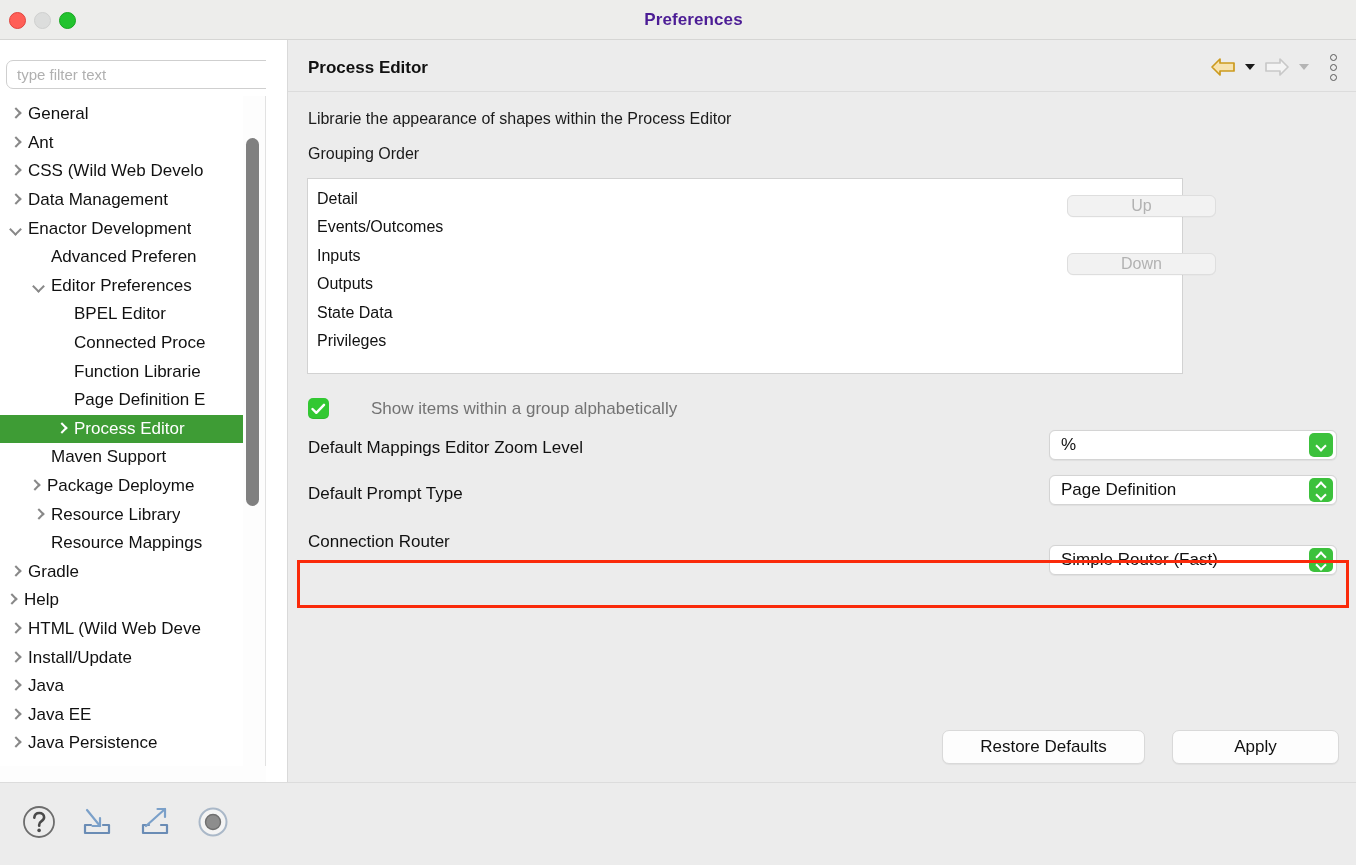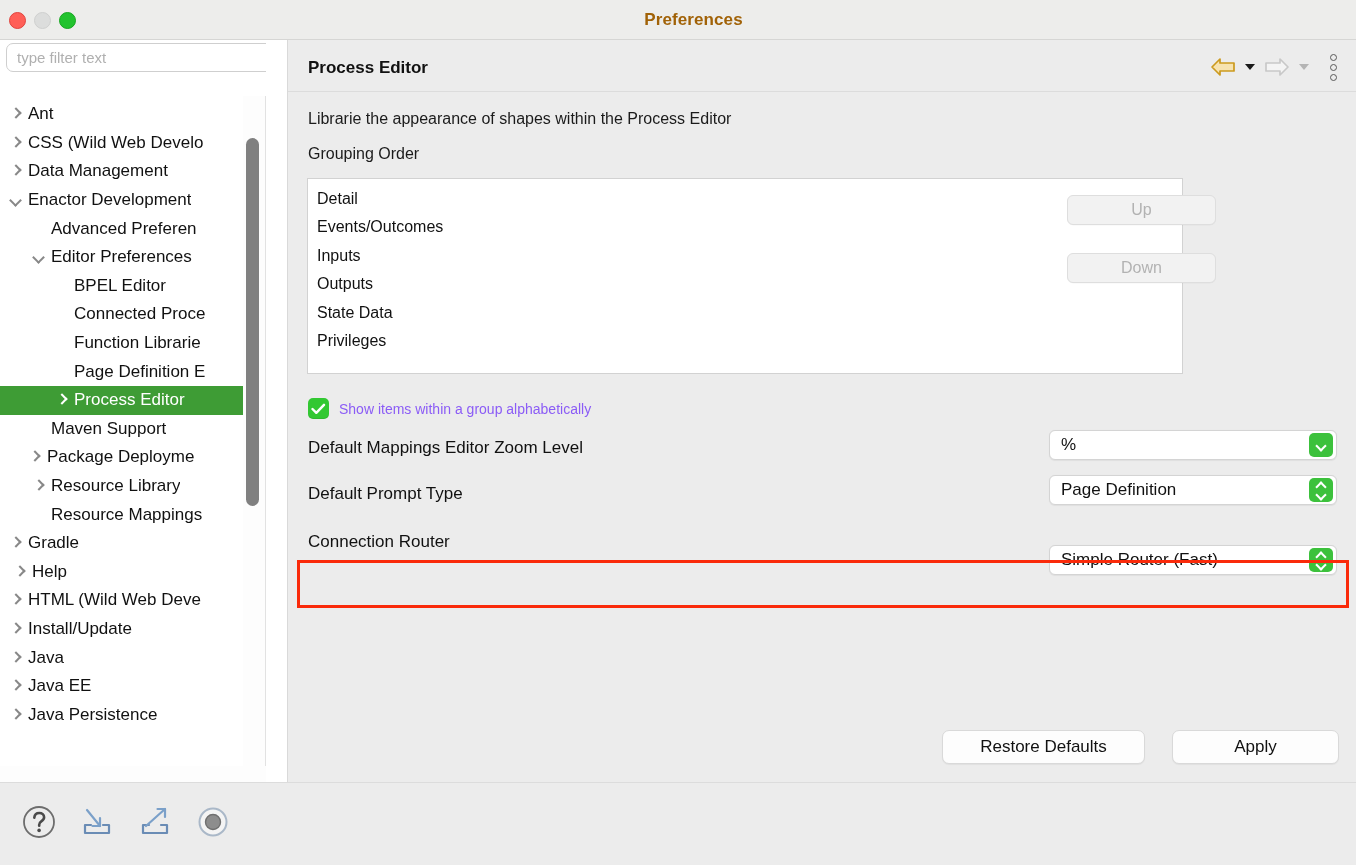--- a/index.html
+++ b/index.html
@@ -27,32 +27,32 @@
   .traffic {
     position: absolute; left: 9px; top: 12px;
     display: flex; gap: 8px; align-items: center;
   }
   .tl { width: 17px; height: 17px; border-radius: 50%; display: block; }
   .tl.red    { background: #ff5f57; border: 1px solid #e0443e; }
   .tl.yellow { background: #dcdddc; border: 1px solid #cfd0cf; }
   .tl.green  { background: #22c32e; border: 1px solid #17a721; }
   .title-text {
     width: 100%; text-align: center;
-    font-size: 17px; font-weight: bold; color: #a16207;
+    font-size: 17px; font-weight: bold; color: #4c1d95;
     letter-spacing: 0.1px;
     margin-left: 31px;
   }
 
   
   .sidebar {
     position: absolute; left: 0; top: 40px; width: 287px; height: 742px;
     background: #ffffff;
   }
   .filter-wrap {
-    position: absolute; left: 6px; top: 3px; width: 291px; height: 29px;
+    position: absolute; left: 6px; top: 20px; width: 291px; height: 29px;
   }
   .filter-input {
     width: 100%; height: 100%;
     border: 1px solid #cfcfcf; border-radius: 7px;
     background: #fff;
     font-size: 15px; color: #222;
     padding: 0 10px;
     outline: none;
     font-family: "Liberation Sans", sans-serif;
   }
@@ -189,21 +189,21 @@
   }
   .list-item {
     height: 28.4px; line-height: 28.4px;
     padding-left: 9px;
     font-size: 16px; color: #111;
     white-space: nowrap;
   }
 
   .side-btn {
     position: absolute; left: 779px;
-    width: 149px; height: 30px;
+    width: 149px; height: 22px;
     background: #f2f2f2;
     border: 1px solid #dedede;
     border-radius: 6px;
     font-size: 16px; color: #b2b2b2;
     display: flex; align-items: center; justify-content: center;
     box-shadow: 0 0.5px 0.5px rgba(0,0,0,0.04);
   }
   #btn-up   { top: 103px; }
   #btn-down { top: 161px; }
 
@@ -211,21 +211,21 @@
     position: absolute; left: 20px; top: 306px;
     display: flex; align-items: center; gap: 10px;
   }
   .checkbox {
     width: 21px; height: 21px; border-radius: 5px;
     background: #32c832;
     display: flex; align-items: center; justify-content: center;
     box-shadow: inset 0 -1px 0 rgba(0,0,0,0.08);
   }
   .checkbox svg { display: block; }
-  .check-label { font-size: 14px; color: #8b5cf6; }
+  .check-label { font-size: 17px; color: #737373; margin-left: 32px; }
 
   .field-label {
     position: absolute; left: 20px;
     font-size: 17px; color: #111;
   }
   #lbl-zoom   { top: 346px; }
   #lbl-prompt { top: 392px; }
   #lbl-router { top: 440px; }
 
   .combo {
@@ -319,20 +319,24 @@
 
   <div class="sidebar">
     <div class="filter-wrap">
       <input class="filter-input" type="text" placeholder="type filter text" style="">
     </div>
 
     <div class="tree">
       <div class="tree-inner" id="tree-inner">
           <div class="tree-row" style="padding-left: 8px;">
             <span class="arrow right"></span>
+            <span class="tree-label">General</span>
+          </div>
+          <div class="tree-row" style="padding-left: 8px;">
+            <span class="arrow right"></span>
             <span class="tree-label">Ant</span>
           </div>
           <div class="tree-row" style="">
             <span class="arrow right"></span>
             <span class="tree-label">CSS (Wild Web Develo</span>
           </div>
           <div class="tree-row" style="padding-left: 8px;">
             <span class="arrow right"></span>
             <span class="tree-label">Data Management</span>
           </div>
@@ -381,21 +385,21 @@
             <span class="tree-label">Resource Library</span>
           </div>
           <div class="tree-row" style="padding-left: 31px;">
             <span class="arrow none"></span>
             <span class="tree-label">Resource Mappings</span>
           </div>
           <div class="tree-row" style="padding-left: 8px;">
             <span class="arrow right"></span>
             <span class="tree-label">Gradle</span>
           </div>
-          <div class="tree-row" style="padding-left: 12px;">
+          <div class="tree-row" style="padding-left: 4px;">
             <span class="arrow right"></span>
             <span class="tree-label">Help</span>
           </div>
           <div class="tree-row" style="padding-left: 8px;">
             <span class="arrow right"></span>
             <span class="tree-label">HTML (Wild Web Deve</span>
           </div>
           <div class="tree-row" style="padding-left: 8px;">
             <span class="arrow right"></span>
             <span class="tree-label">Install/Update</span>

